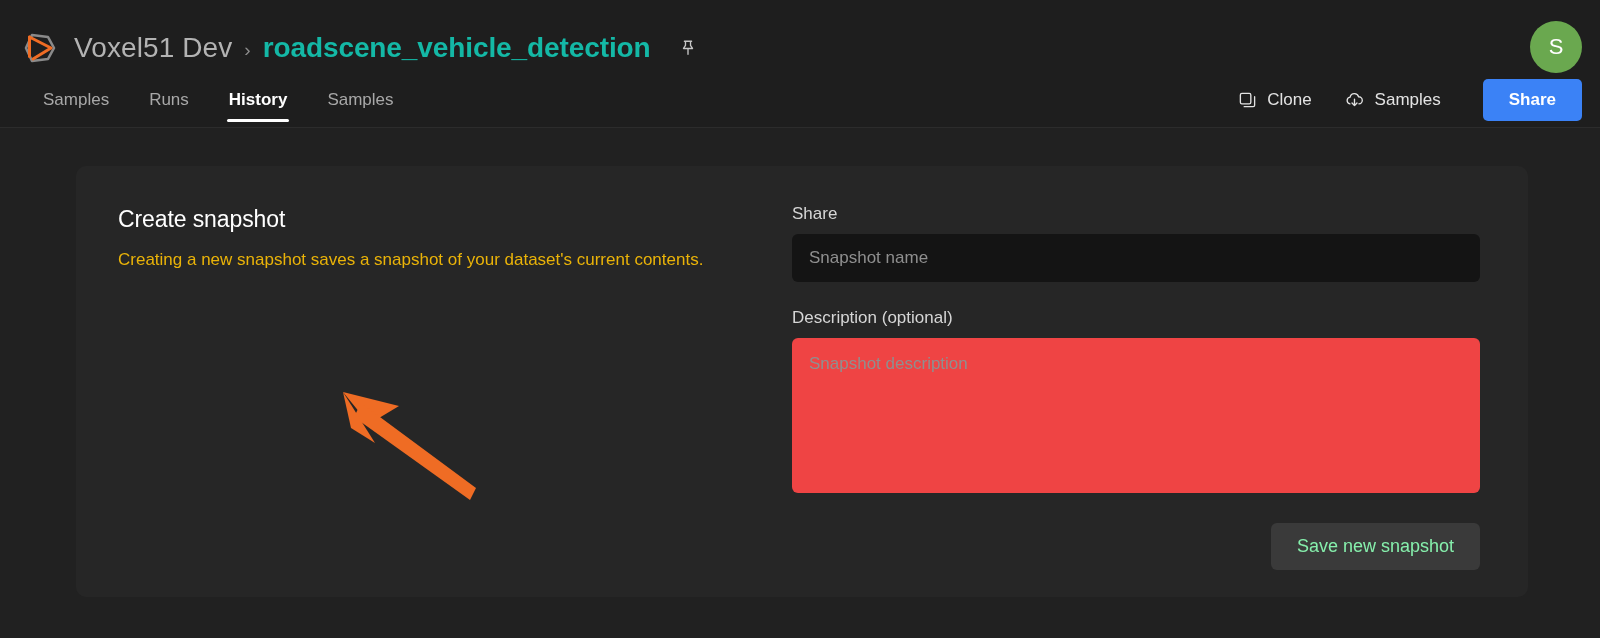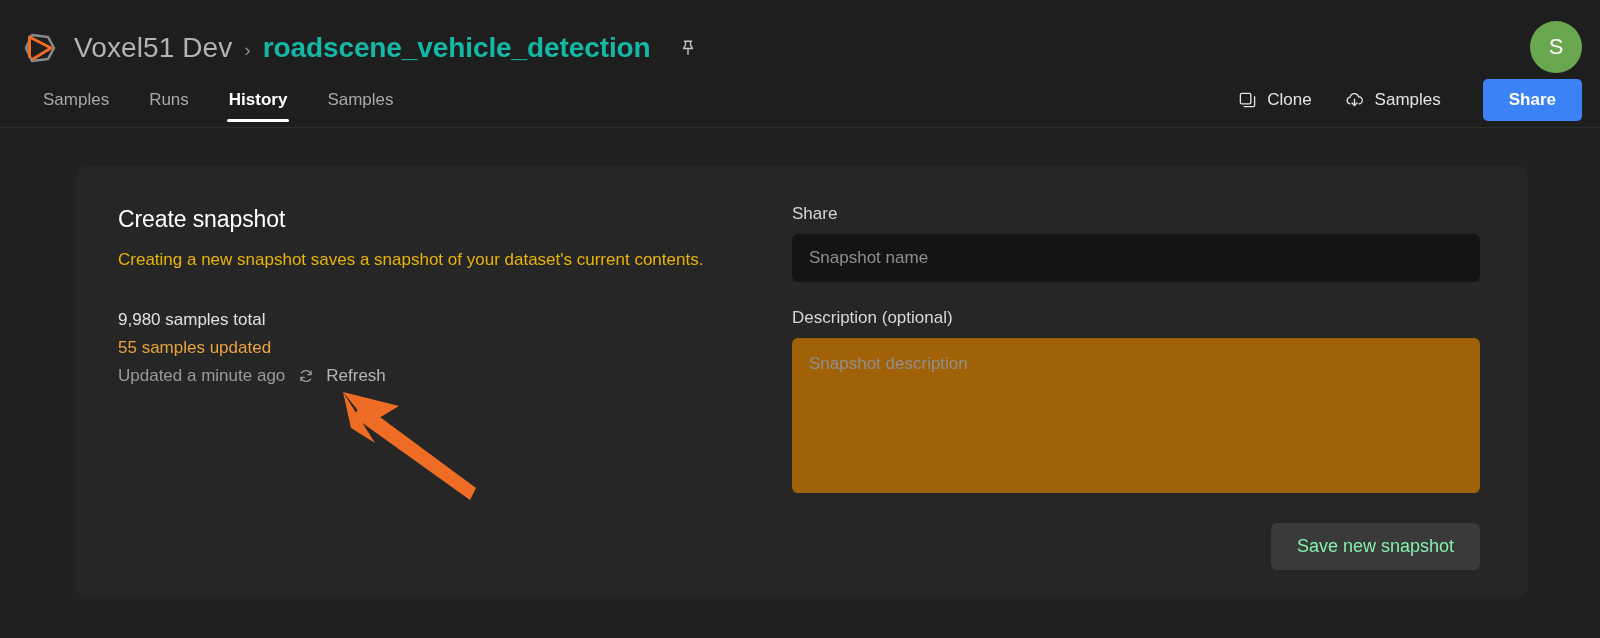--- a/index.html
+++ b/index.html
@@ -253,21 +253,21 @@
     color: #d946ef;
     font-size: 17px;
     font-family: inherit;
     padding: 0 17px;
   }
   .text-input::placeholder { color: #8f8f8f; }
   .field-block-2 { margin-top: 26px; }
   .text-area {
     width: 100%;
     height: 155px;
-    background: #a16207;
+    background: #ef4444;
     border: none;
     border-radius: 6px;
     color: #e8e8e8;
     font-size: 17px;
     font-family: inherit;
     padding: 14px 17px;
     resize: none;
     line-height: 1.4;
   }
   .text-area::placeholder { color: #8f8f8f; }
@@ -370,38 +370,20 @@
   </div>
 </div>
 
 <div class="card">
   <div class="card-inner">
 
     <div class="col-left">
       <div class="section-title">Create snapshot</div>
       <div class="section-desc">Creating a new snapshot saves a snapshot of your dataset's current contents.</div>
 
-      <div class="stats">
-        <div class="stat-total">9,980 samples total</div>
-        <div class="stat-updated">55 samples updated</div>
-        <div class="stat-row">
-          <span class="stat-time">Updated a minute ago</span>
-          <span class="refresh-link">
-            <span class="refresh-ic">
-              <svg width="18" height="18" viewBox="0 0 20 20" aria-hidden="true">
-                <path d="M15.4 8.2 A6 6 0 0 0 4.9 6.4" fill="none" stroke="currentColor" stroke-width="1.5" stroke-linecap="round"></path>
-                <path d="M4.6 11.8 A6 6 0 0 0 15.1 13.6" fill="none" stroke="currentColor" stroke-width="1.5" stroke-linecap="round"></path>
-                <path d="M15.6 4.6 L15.6 8.4 L11.9 8.4" fill="none" stroke="currentColor" stroke-width="1.5" stroke-linecap="round" stroke-linejoin="round"></path>
-                <path d="M4.4 15.4 L4.4 11.6 L8.1 11.6" fill="none" stroke="currentColor" stroke-width="1.5" stroke-linecap="round" stroke-linejoin="round"></path>
-              </svg>
-            </span>
-            <span>Refresh</span>
-          </span>
-        </div>
-      </div>
     </div>
 
     <div class="col-right">
 
       <div class="field-block">
         <div class="field-label">Share</div>
         <input class="text-input" type="text" placeholder="Snapshot name" style="">
       </div>
 
       <div class="field-block field-block-2">

